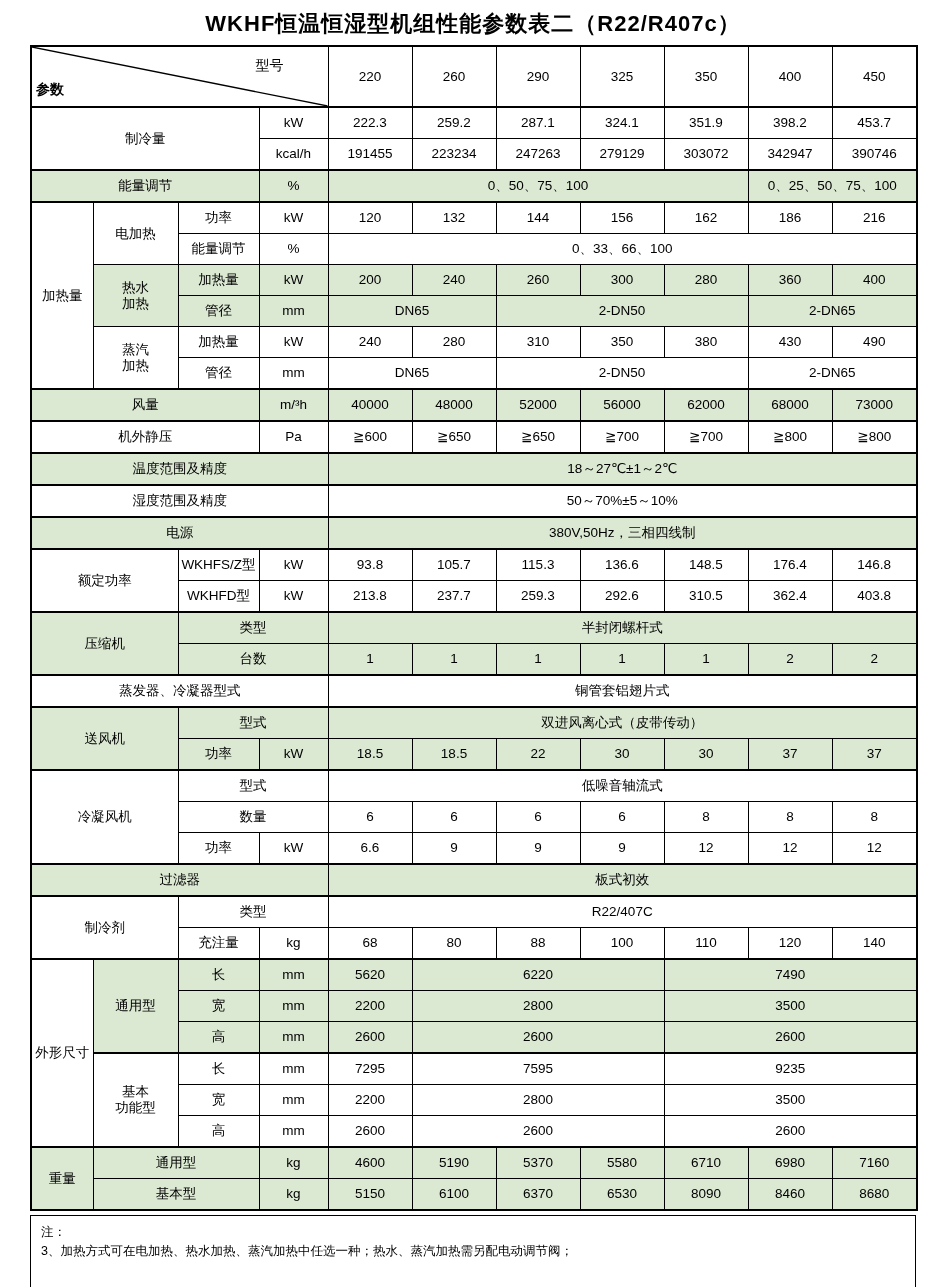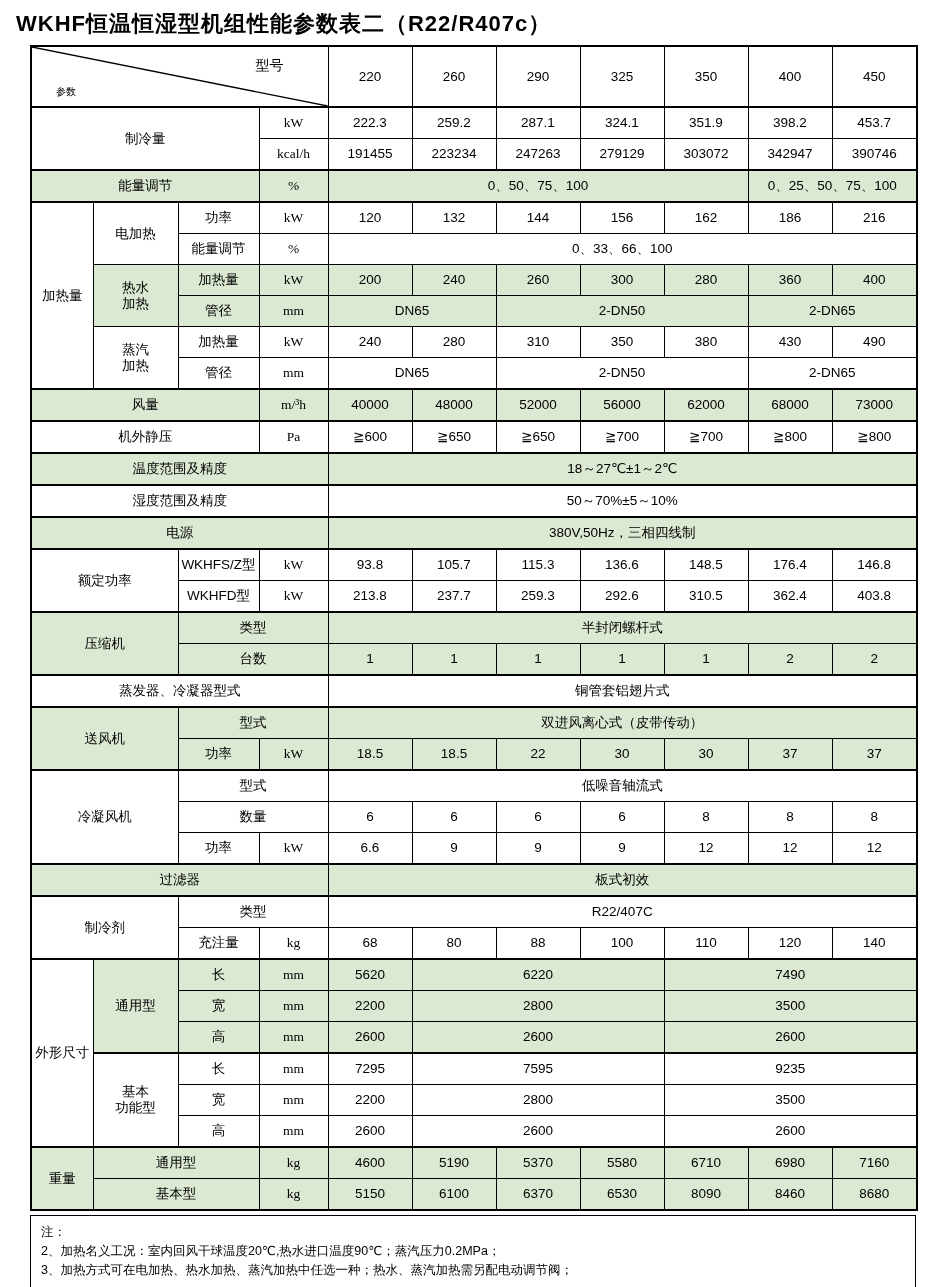--- a/index.html
+++ b/index.html
@@ -2,40 +2,40 @@
 <html><head>
 <meta charset="utf-8">
 <style>
   html,body{margin:0;padding:0;}
   body{
     width:930px;height:1287px;background:#ffffff;color:#000;
     font-family:"Liberation Sans","DejaVu Sans",sans-serif;
     position:relative;overflow:hidden;
   }
   .page-title{
-    margin:0;padding:9px 0 6px 16px;
+    margin:0;padding:9px 0 6px 16px;text-align:center;
     font-size:22px;font-weight:bold;letter-spacing:1px;
   }
   table.spec{
     border-collapse:collapse;table-layout:fixed;
     margin-left:30px;border:2px solid #000;
   }
   table.spec td{
     border:1px solid #000;text-align:center;vertical-align:middle;
     font-size:13.5px;padding:0 2px;height:30px;
     white-space:pre-line;overflow:hidden;line-height:1.15;
   }
   table.spec tr.thick > td{border-top-width:2px;}
   table.spec tr.hdr{height:61px;}
   td.g{background:#dbe8d2;}
-  td.u{font-size:12px;font-family:Liberation Serif, serif;}
+  td.u{font-size:12px;font-family:Liberation Sans, sans-serif;}
   td.d{border-left-width:2px;}
   td.diag{position:relative;padding:0;}
   td.diag svg{position:absolute;left:0;top:0;width:100%;height:100%;display:block;}
-  .diag-param{position:absolute;left:24px;bottom:9px;font-size:10px;}
+  .diag-param{position:absolute;left:4px;bottom:9px;font-size:14px;font-weight:bold;}
   .diag-model{position:absolute;right:44px;top:10px;font-size:14px;}
   .notes{
     box-sizing:border-box;width:886px;height:122px;
     margin:4px 0 0 30px;border:1px solid #000;
     padding:7px 10px;font-size:12.5px;line-height:19px;
   }
   .notes div{white-space:nowrap;}
 </style>
 </head>
 <body>
@@ -359,16 +359,15 @@
         <td class="g">6530</td>
         <td class="g">8090</td>
         <td class="g">8460</td>
         <td class="g">8680</td>
       </tr>
     </tbody>
 </table>
 
 <div class="notes">
   <div>注：</div>
-  <div>2、加热名义工况：室内回风干球温度20℃,热水进口温度90℃；蒸汽压力0.2MPa；</div>
   <div>3、加热方式可在电加热、热水加热、蒸汽加热中任选一种；热水、蒸汽加热需另配电动调节阀；</div>
 
 </div>
 
 </body></html>

